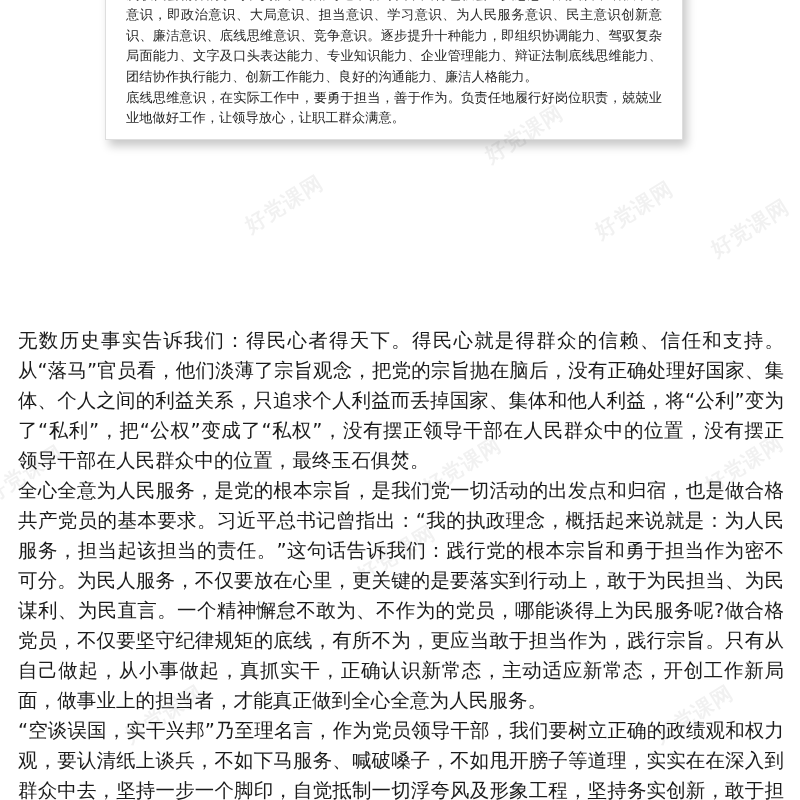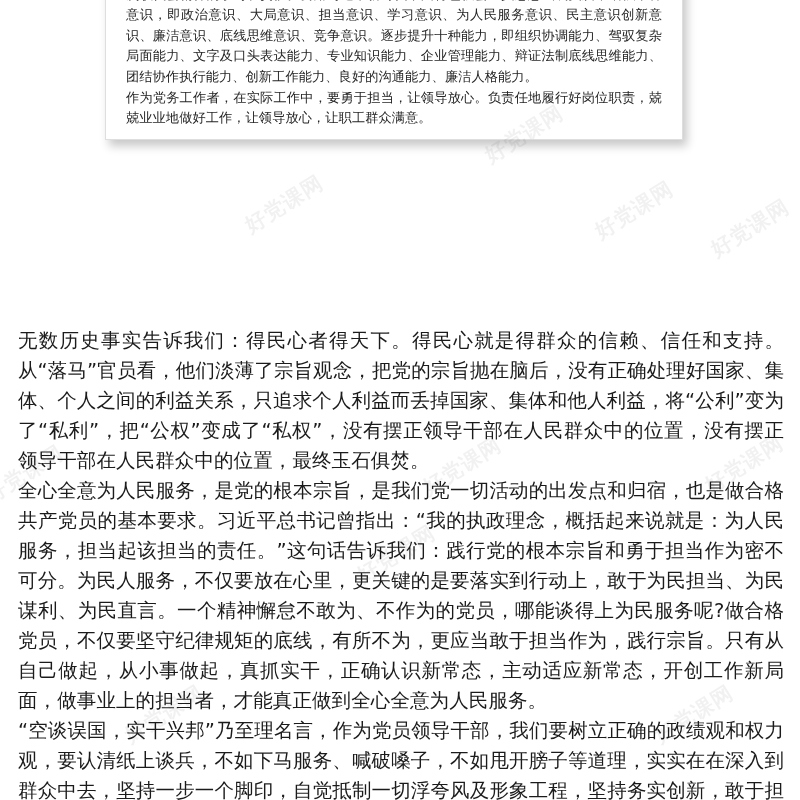--- a/index.html
+++ b/index.html
@@ -87,21 +87,21 @@
     text-justify: inter-ideograph;
     letter-spacing: 0.1px;
   }
 </style>
 </head>
 <body>
 
 <div class="doc-card-wrap">
   <div class="doc-card">
     <p>加强十九大精神的学习和贯彻，加强习近平总书记时时讲话精神的学习，加强对第十二届五次职代会精神的学习和贯彻。要用习近平新时代中国特色社会主义思想武装头脑，增强十种意识，即政治意识、大局意识、担当意识、学习意识、为人民服务意识、民主意识创新意识、廉洁意识、底线思维意识、竞争意识。逐步提升十种能力，即组织协调能力、驾驭复杂局面能力、文字及口头表达能力、专业知识能力、企业管理能力、辩证法制底线思维能力、团结协作执行能力、创新工作能力、良好的沟通能力、廉洁人格能力。</p>
-    <p>作为党务工作者，在实际工作中，要勇于担当，让领导放心。负责任地履行好岗位职责，兢兢业业地做好工作，让领导放心，让职工群众满意。</p>
+    <p>底线思维意识，在实际工作中，要勇于担当，善于作为。负责任地履行好岗位职责，兢兢业业地做好工作，让领导放心，让职工群众满意。</p>
   </div>
 </div>
 
 <div class="article">
   <p class="para">无数历史事实告诉我们：得民心者得天下。得民心就是得群众的信赖、信任和支持。从“落马”官员看，他们淡薄了宗旨观念，把党的宗旨抛在脑后，没有正确处理好国家、集体、个人之间的利益关系，只追求个人利益而丢掉国家、集体和他人利益，将“公利”变为了“私利”，把“公权”变成了“私权”，没有摆正领导干部在人民群众中的位置，没有摆正领导干部在人民群众中的位置，最终玉石俱焚。</p>
   <p class="para">全心全意为人民服务，是党的根本宗旨，是我们党一切活动的出发点和归宿，也是做合格共产党员的基本要求。习近平总书记曾指出：“我的执政理念，概括起来说就是：为人民服务，担当起该担当的责任。”这句话告诉我们：践行党的根本宗旨和勇于担当作为密不可分。为民人服务，不仅要放在心里，更关键的是要落实到行动上，敢于为民担当、为民谋利、为民直言。一个精神懈怠不敢为、不作为的党员，哪能谈得上为民服务呢?做合格党员，不仅要坚守纪律规矩的底线，有所不为，更应当敢于担当作为，践行宗旨。只有从自己做起，从小事做起，真抓实干，正确认识新常态，主动适应新常态，开创工作新局面，做事业上的担当者，才能真正做到全心全意为人民服务。</p>
   <p class="para">“空谈误国，实干兴邦”乃至理名言，作为党员领导干部，我们要树立正确的政绩观和权力观，要认清纸上谈兵，不如下马服务、喊破嗓子，不如甩开膀子等道理，实实在在深入到群众中去，坚持一步一个脚印，自觉抵制一切浮夸风及形象工程，坚持务实创新，敢于担当，做实</p>
 </div>
 
 <div class="wm-layer">

